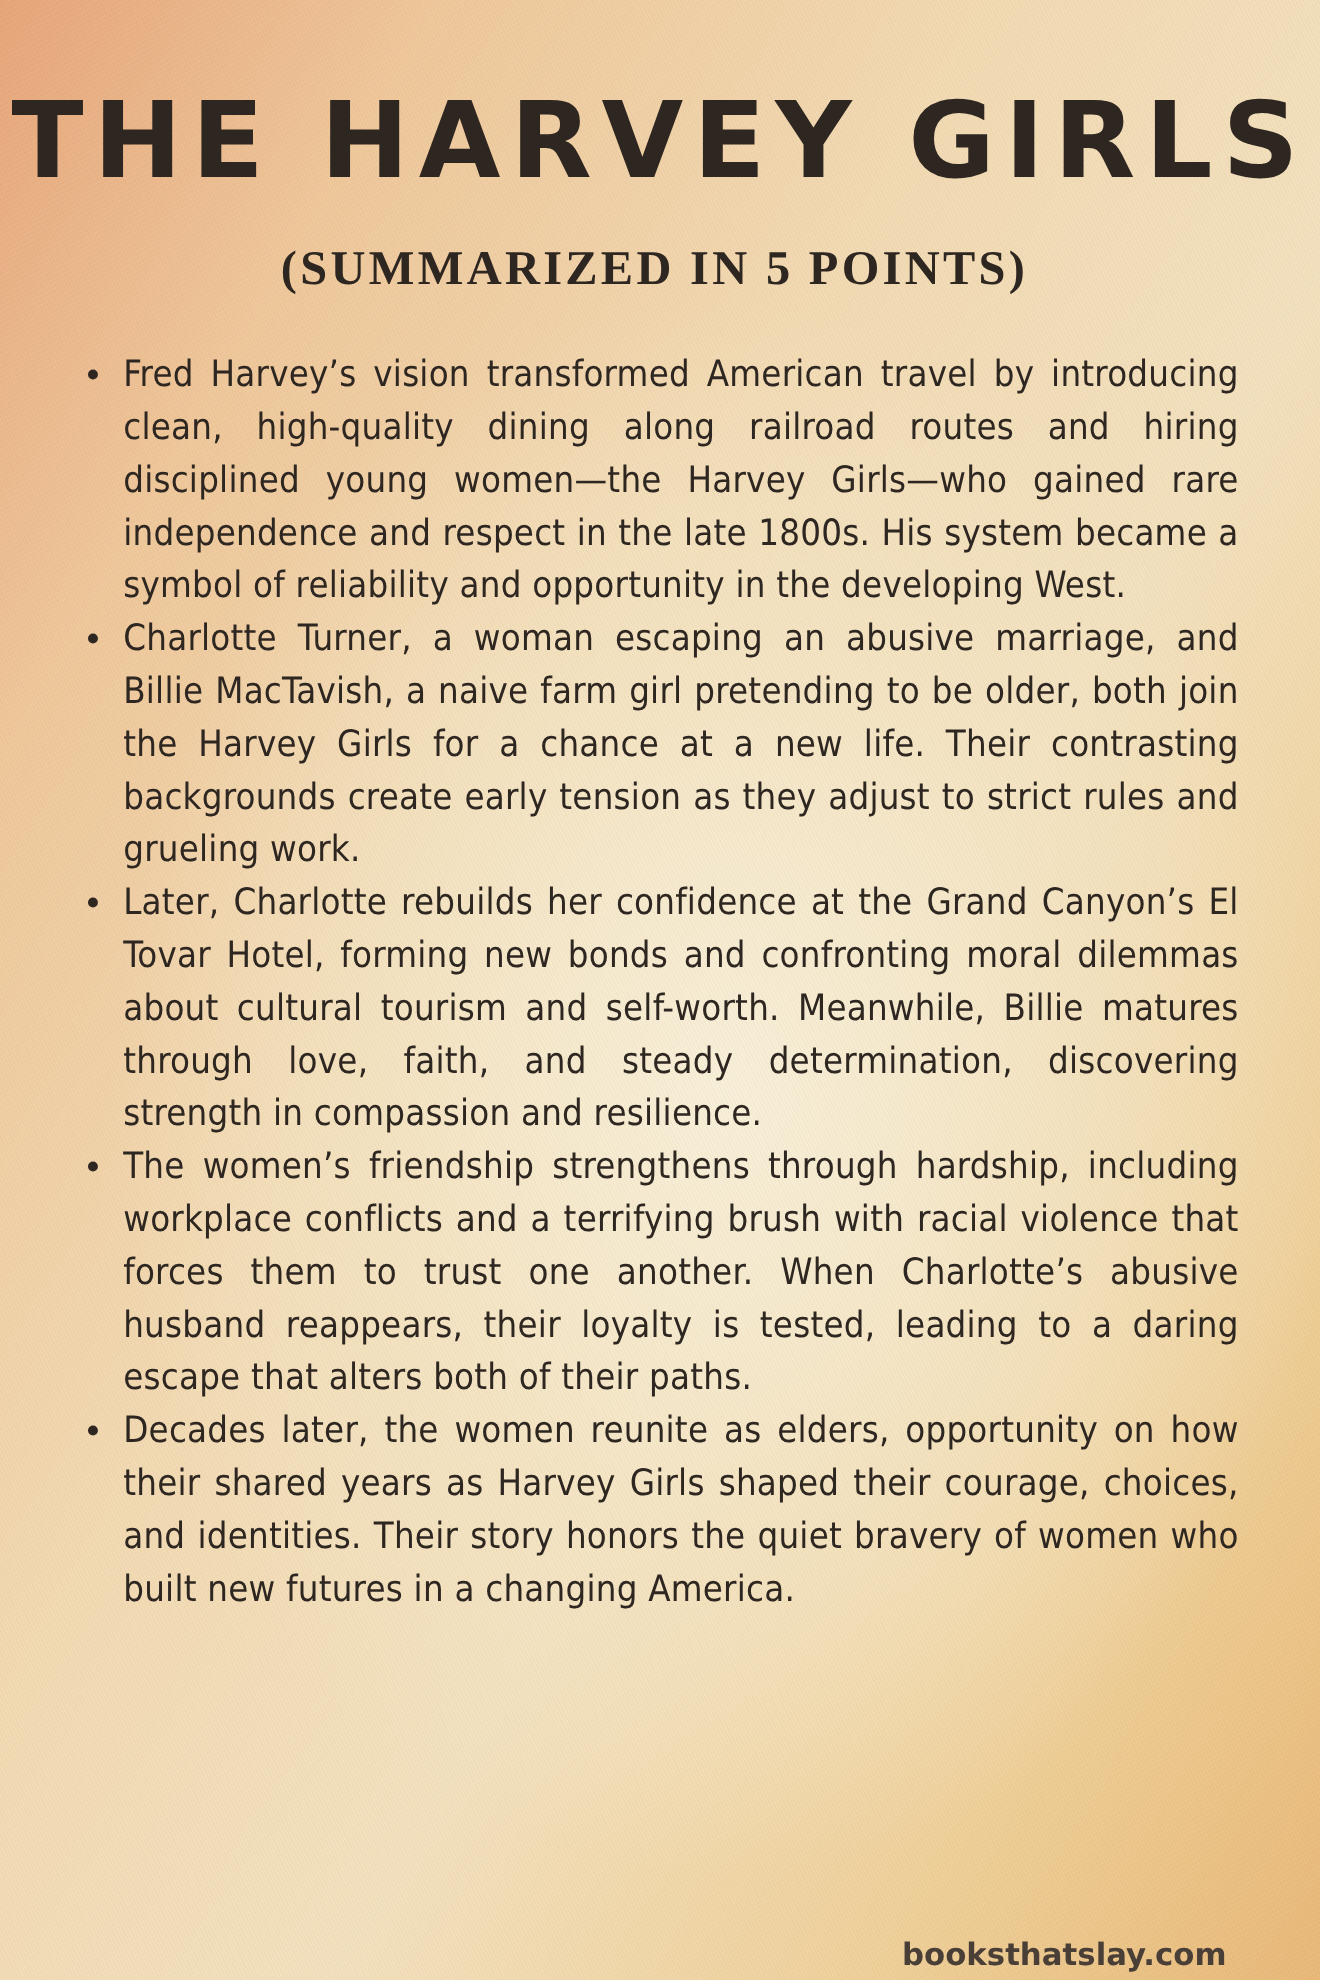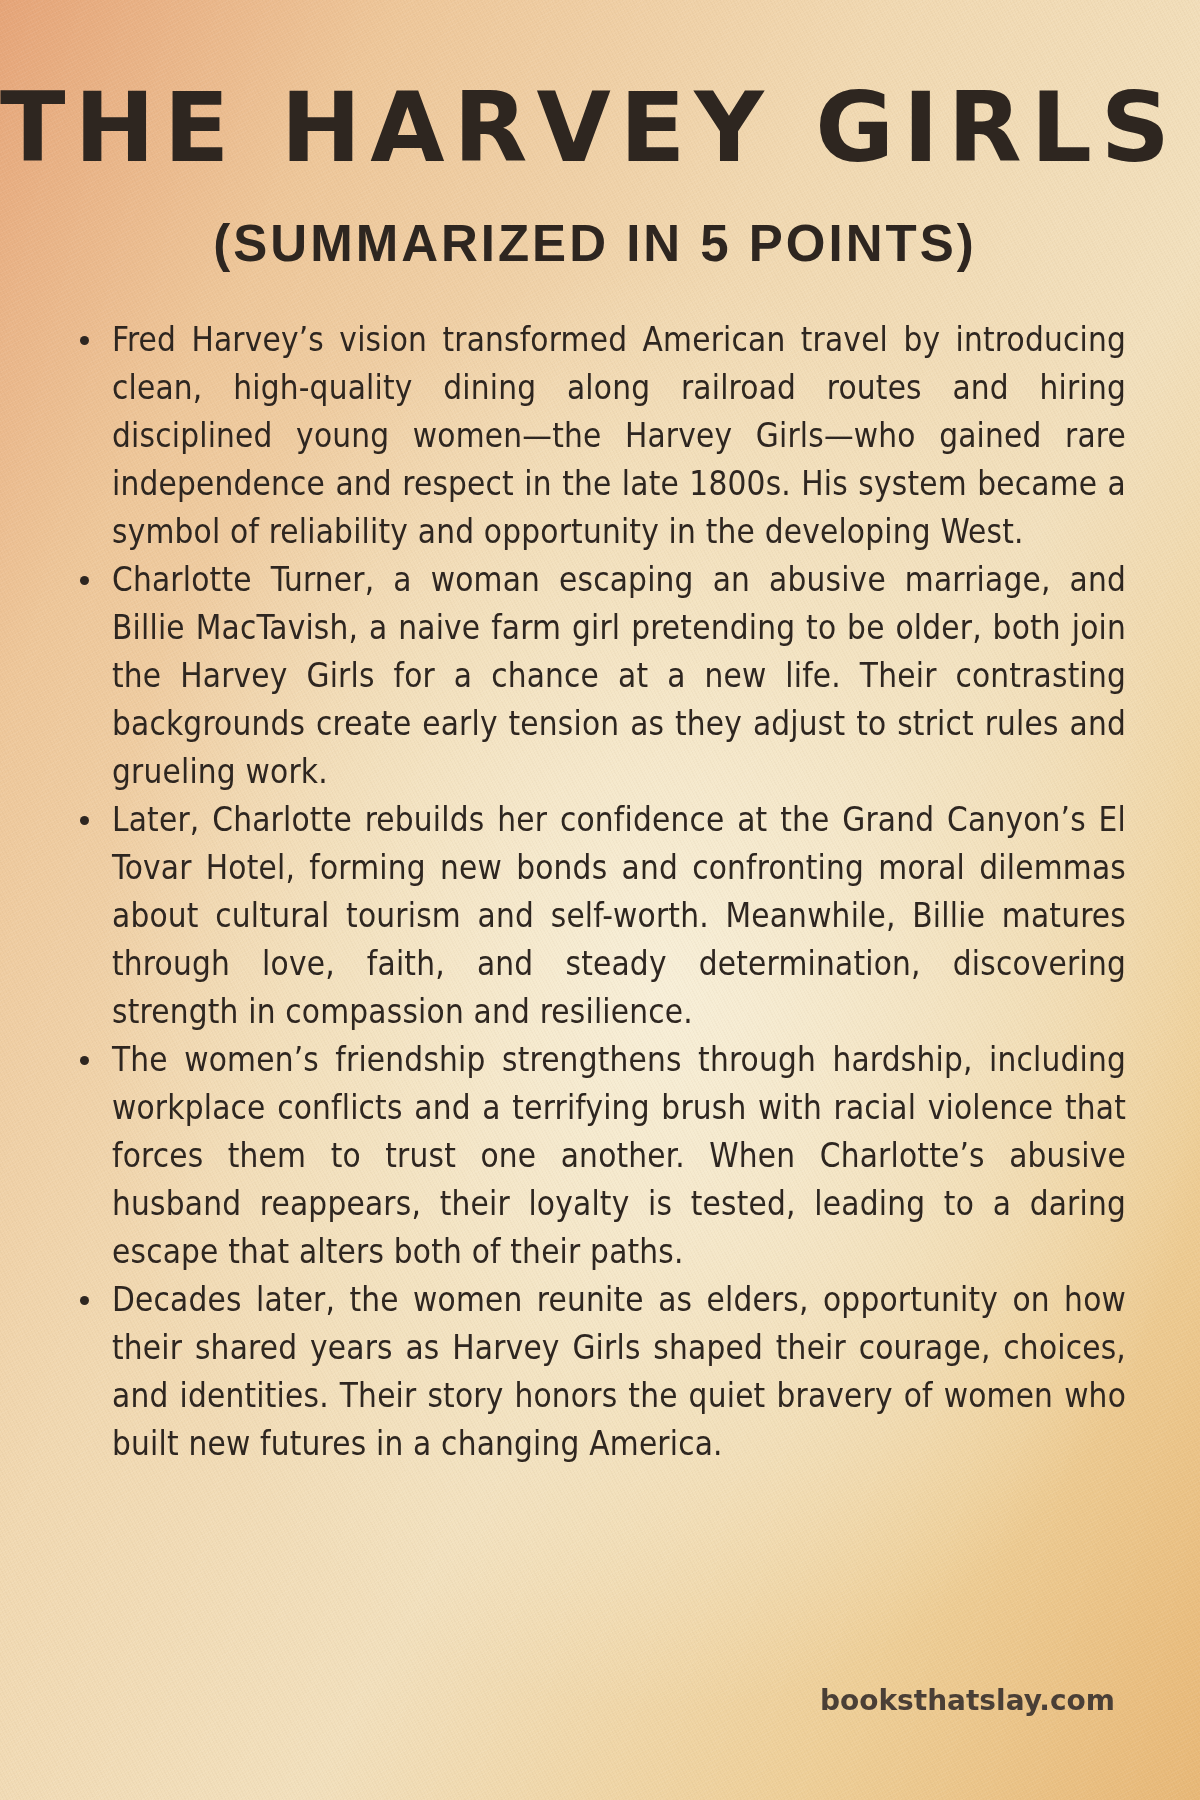--- a/index.html
+++ b/index.html
@@ -12,45 +12,45 @@
       color: #2e2620;
     }
     .grain {
       position: absolute; inset: 0; pointer-events: none;
       background-image:
         repeating-linear-gradient(63deg, rgba(120,80,40,0.035) 0 1px, transparent 1px 3px),
         repeating-linear-gradient(-27deg, rgba(255,255,255,0.05) 0 1px, transparent 1px 4px);
     }
     .title {
       position: absolute; left: 0; width: 1200px; top: 78px;
-      font-family: "DejaVu Sans", sans-serif; font-weight: bold;
+      text-align: center; font-family: "DejaVu Sans", sans-serif; font-weight: bold;
       font-size: 96px; letter-spacing: 9px; line-height: 100px; color: #2e2620;
     }
     .subtitle {
       position: absolute; left: 0; width: 1190px; top: 218px;
-      text-align: center; font-family: Liberation Sans, sans-serif; font-weight: bold;
-      font-size: 51px; letter-spacing: 3px; line-height: 52px; color: #2e2620;
+      text-align: center; font-family: Liberation Serif, serif; font-weight: bold;
+      font-size: 44px; letter-spacing: 3px; line-height: 52px; color: #2e2620;
     }
     .points {
       position: absolute; left: 78px; top: 316px; width: 1048px;
       margin: 0; padding: 0; list-style: none;
     }
     .point {
       position: relative; padding-left: 34px;
       font-family: "DejaVu Sans Condensed", "DejaVu Sans", sans-serif;
       font-weight: normal; font-size: 33px; line-height: 48px;
       text-align: justify; letter-spacing: 0.2px;
       color: #2e2620;
     }
     .bullet {
       position: absolute; left: 2px; top: 20px; width: 9px; height: 9px;
       border-radius: 50%; background: #2e2620;
     }
     .footer {
-      position: absolute; right: 85px; top: 1684px;
+      position: absolute; right: 85px; top: 1760px;
       font-family: "DejaVu Sans", sans-serif; font-weight: bold;
       font-size: 28px; color: #4a3f36;
     }
   </style>
 </head>
 <body>
 
 <div class="grain"></div>
 
 <h1 class="title" style="margin:0">THE HARVEY GIRLS</h1>

